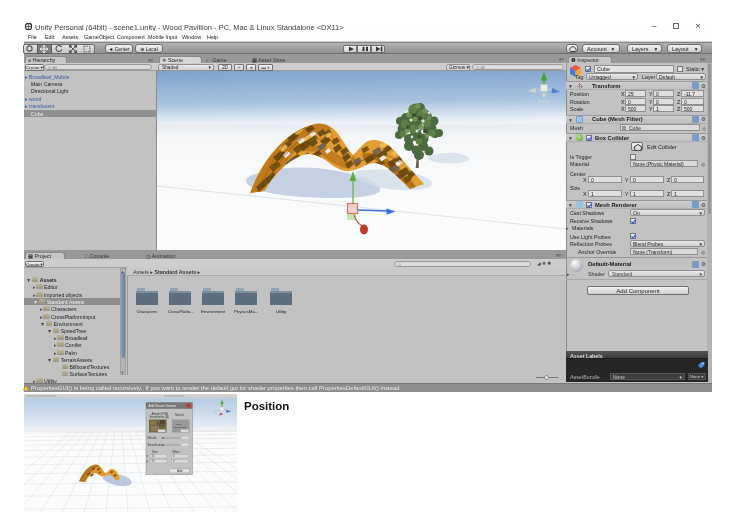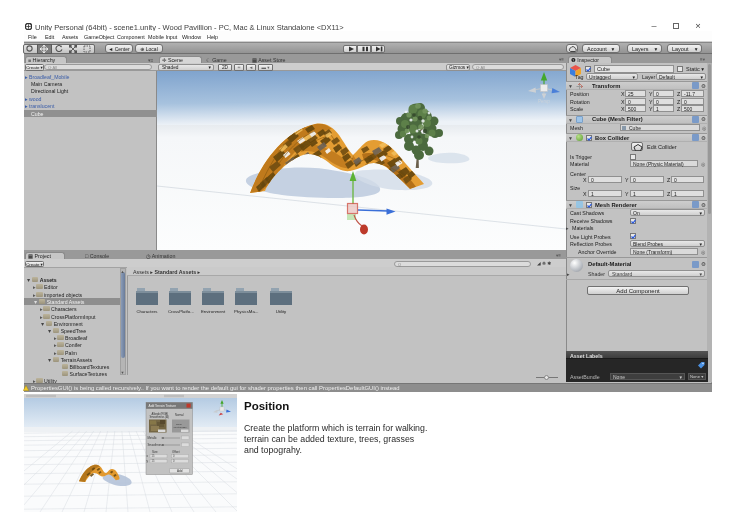--- a/index.html
+++ b/index.html
@@ -711,15 +711,14 @@
     <path d="M-11 4 L-6 0.8 L-5.4 4.6 Z" fill="#c8ccd0"></path>
           <path d="M-4 8 L-1.5 4.5 L1.5 6.5 Z" fill="#c44"></path>
     <path d="M0 0 L8 2.5" stroke="#c0c4c8" stroke-width="1"></path>
     <path d="M11 3.5 L5.6 0.6 L5 4.4 Z" fill="#3a6fd8"></path>
     <rect x="-2.5" y="-2.5" width="5" height="5" fill="#e8e8e8" stroke="#bbb" stroke-width="0.4"></rect>
   </g>
 </svg>
 </div>
 
 <div class="a" style="left:244px; top:400px; font-size:11.5px; font-weight:bold; color:#111;">Position</div>
-<div class="a" style="left:244px; top:423px; font-size:8.8px; color:#2a2a2a; line-height:11.2px;">Create the platform which is terrain for walking.<br>terrain can be added texture, trees, grasses<br>and topograhy.</div>
 
 </div>
 
 </body></html>

